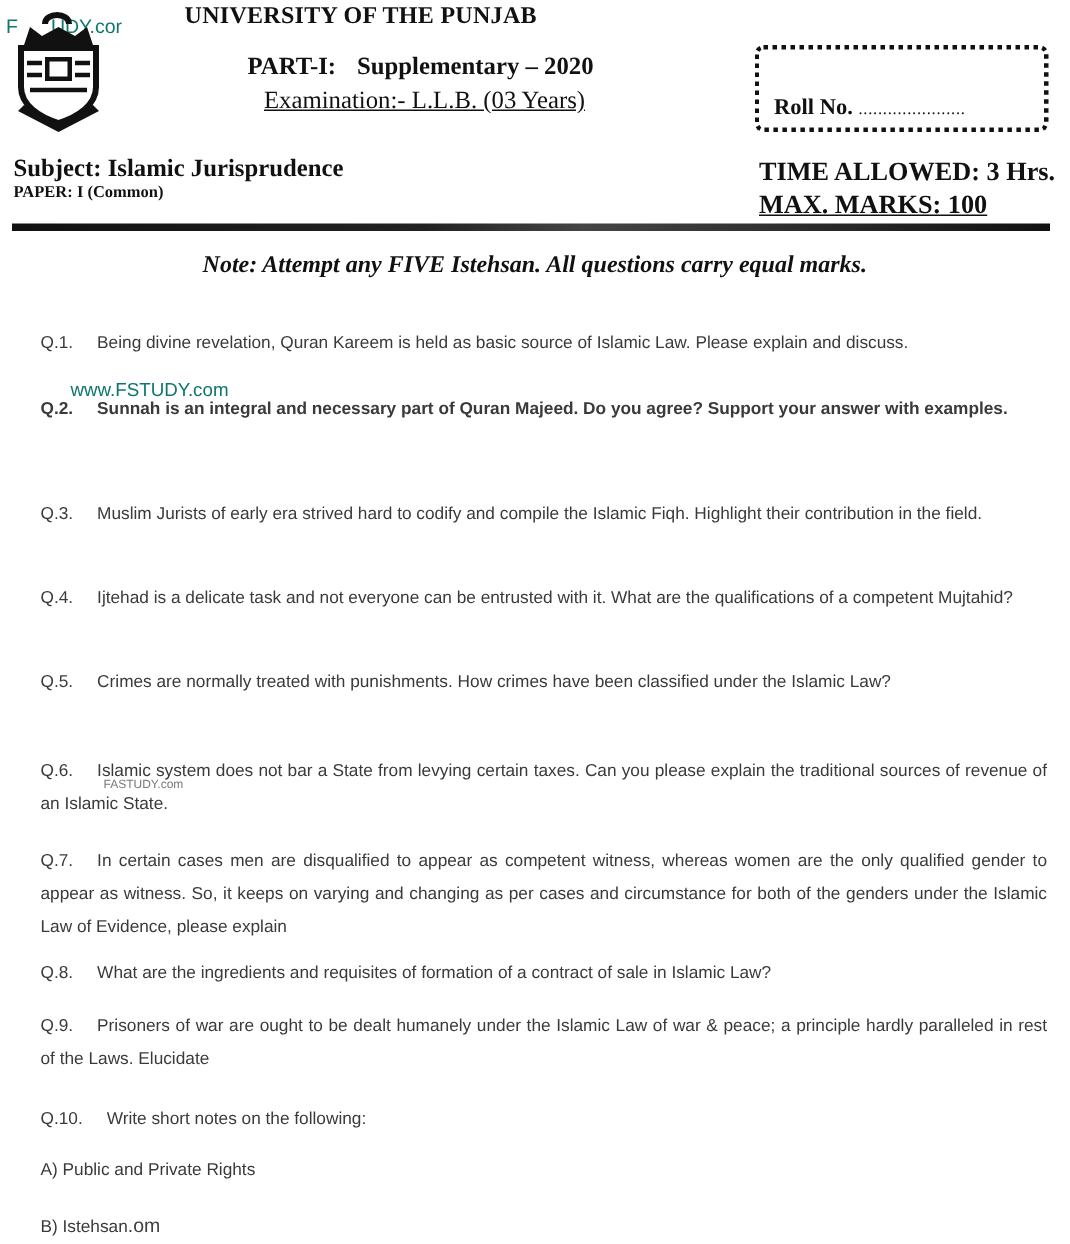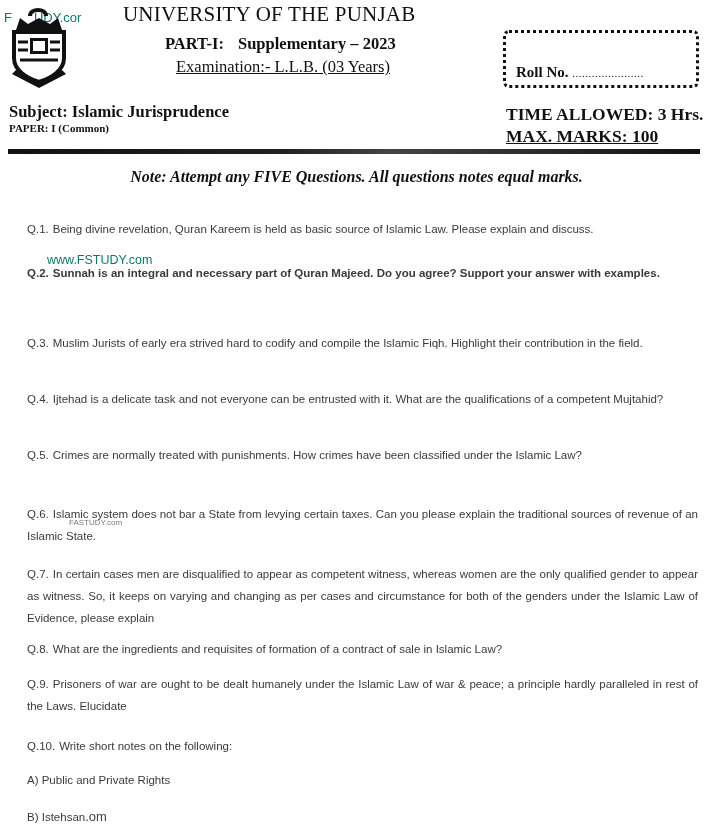--- a/index.html
+++ b/index.html
@@ -2,40 +2,40 @@
 <html><head>
 <meta charset="utf-8">
 <style>
   html, body { margin: 0; padding: 0; background: #fff; }
   body { width: 713px; height: 829px; position: relative; overflow: hidden; color: #111; }
   .serif { font-family: "Liberation Serif", "DejaVu Serif", serif; }
   .abs { position: absolute; }
 
   .watermark { color: #0f766e; font-family: "Liberation Sans", sans-serif; font-size: 13px; font-weight: normal; }
   .logo { left: 8px; top: 8px; width: 62px; height: 80px; }
-  .uni-title { left: 123px; top: 2px; font-size: 21px; font-weight: normal; letter-spacing: 0.2px; white-space: nowrap; }
+  .uni-title { left: 123px; top: 2px; font-size: 16px; font-weight: bold; letter-spacing: 0.2px; white-space: nowrap; }
   .part { left: 165px; top: 34px; font-size: 16.5px; font-weight: bold; white-space: nowrap; }
   .part .gap { display: inline-block; width: 14px; }
   .exam { left: 176px; top: 57px; font-size: 16.5px; font-weight: normal; text-decoration: underline; white-space: nowrap; }
 
   .rollbox { left: 503px; top: 30px; width: 196px; height: 58px; border: 3px dotted #111; border-radius: 6px; box-sizing: border-box; }
   .roll-label { position: absolute; left: 10px; top: 31px; font-size: 15px; font-weight: bold; white-space: nowrap; }
   .roll-dots { font-weight: normal; font-size: 11px; letter-spacing: 0.5px; }
 
   .subject { left: 9px; top: 102px; font-size: 16.5px; font-weight: bold; white-space: nowrap; }
   .paper { left: 9px; top: 122px; font-size: 11px; font-weight: bold; white-space: nowrap; }
   .time { left: 506px; top: 104px; font-size: 17.5px; font-weight: bold; white-space: nowrap; }
   .marks { left: 506px; top: 126px; font-size: 17.5px; font-weight: bold; white-space: nowrap; text-decoration: underline; }
 
   .rule { left: 8px; top: 149px; width: 692px; height: 5px; background: linear-gradient(to right, #111 0%, #222 40%, #444 55%, #111 100%); }
 
   .note { left: 0; width: 713px; top: 168px; text-align: center; font-size: 16px; font-weight: bold; font-style: italic; white-space: nowrap; }
 
   .q { position: absolute; left: 27px; width: 671px; font-family: "Liberation Sans", "DejaVu Sans", sans-serif; font-size: 11.5px; color: #3a3a3a; line-height: 22px; text-align: justify; }
-  .q-num { margin-right: 4px; }
+  .q-num { margin-right: 16px; }
   .sub-item { position: absolute; left: 27px; font-family: "Liberation Sans", sans-serif; font-size: 11.5px; color: #3a3a3a; white-space: nowrap; }
 </style>
 </head>
 <body>
 
 <div class="abs watermark" style="left:4px; top:10px;">
   <span>F</span><span style="display:inline-block;width:22px;"></span><span>UDY.cor</span>
 </div>
 
 <div class="abs logo">
@@ -49,39 +49,39 @@
     <line x1="10" y1="42" x2="20" y2="42" stroke="#111" stroke-width="3"></line>
     <line x1="42" y1="34" x2="52" y2="34" stroke="#111" stroke-width="3"></line>
     <line x1="42" y1="42" x2="52" y2="42" stroke="#111" stroke-width="3"></line>
     <line x1="12" y1="52" x2="50" y2="52" stroke="#111" stroke-width="3"></line>
     <path d="M4 66 L31 80 L58 66 L54 62 L31 74 L8 62 Z" fill="#111"></path>
   </svg>
 </div>
 
 <div class="abs serif uni-title">UNIVERSITY OF THE PUNJAB</div>
 <div class="abs serif part">
-  <span>PART-I:</span><span class="gap"></span><span>Supplementary – 2023</span>
+  <span>PART-I:</span><span class="gap"></span><span>Supplementary – 2020</span>
 </div>
 <div class="abs serif exam">Examination:- L.L.B. (03 Years)</div>
 
 <div class="abs rollbox">
   <div class="roll-label serif">
     <span>Roll No.</span>
     <span class="roll-dots">......................</span>
   </div>
 </div>
 
 <div class="abs serif subject">Subject: Islamic Jurisprudence</div>
 <div class="abs serif paper">PAPER: I (Common)</div>
 <div class="abs serif time">TIME ALLOWED: 3 Hrs.</div>
 <div class="abs serif marks">MAX. MARKS: 100</div>
 
 <div class="abs rule"></div>
 
-<div class="abs serif note">Note:  Attempt any FIVE Questions. All questions notes equal marks.</div>
+<div class="abs serif note">Note:  Attempt any FIVE Istehsan. All questions carry equal marks.</div>
 
 <div class="q" style="top:218px;">
   <span class="q-num">Q.1.</span><span>Being divine revelation, Quran Kareem is held as basic source of Islamic Law. Please explain and discuss.</span>
 </div>
 <div class="abs watermark" style="left:4px; top:253px; font-size:12.5px;margin-left:43px;">
   <span>www.F</span><span>STUDY.com</span>
 </div>
 
 <div class="q" style="top:262px;font-weight:bold;">
   <span class="q-num">Q.2.</span><span>Sunnah is an integral and necessary part of Quran Majeed. Do you agree? Support your answer with examples.</span>

